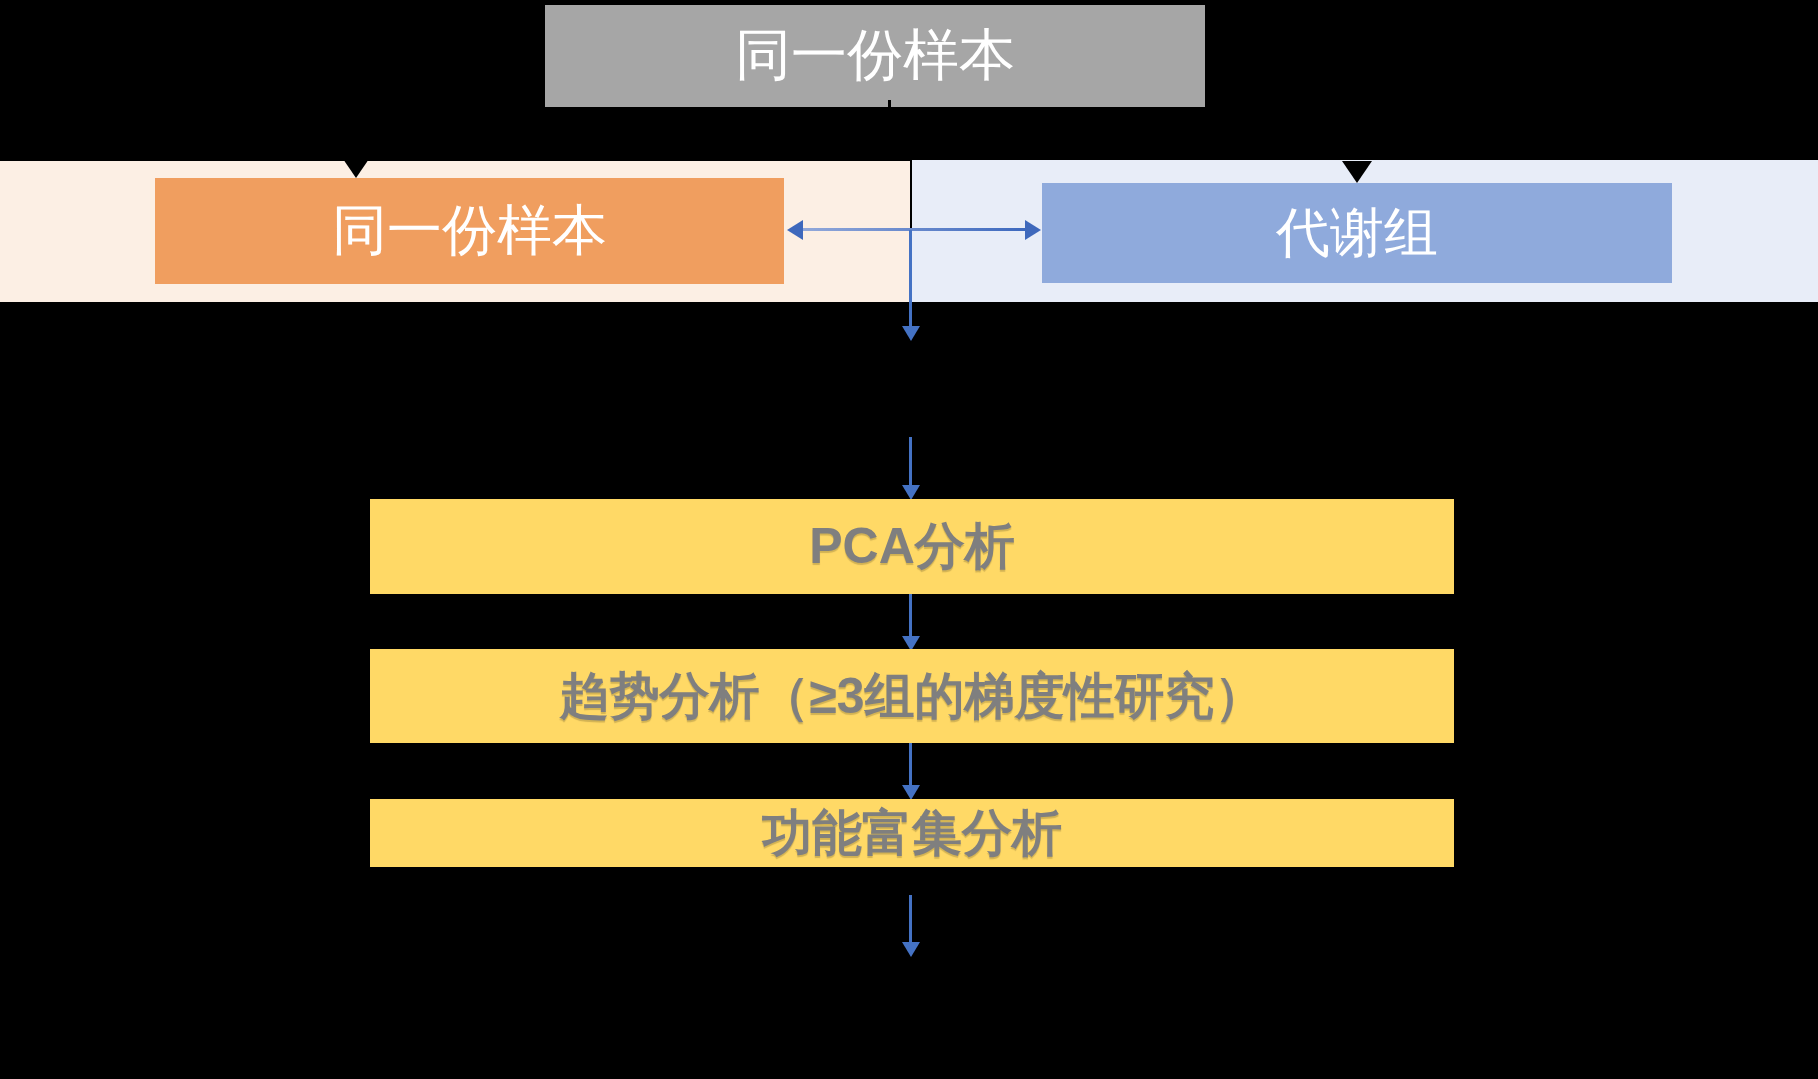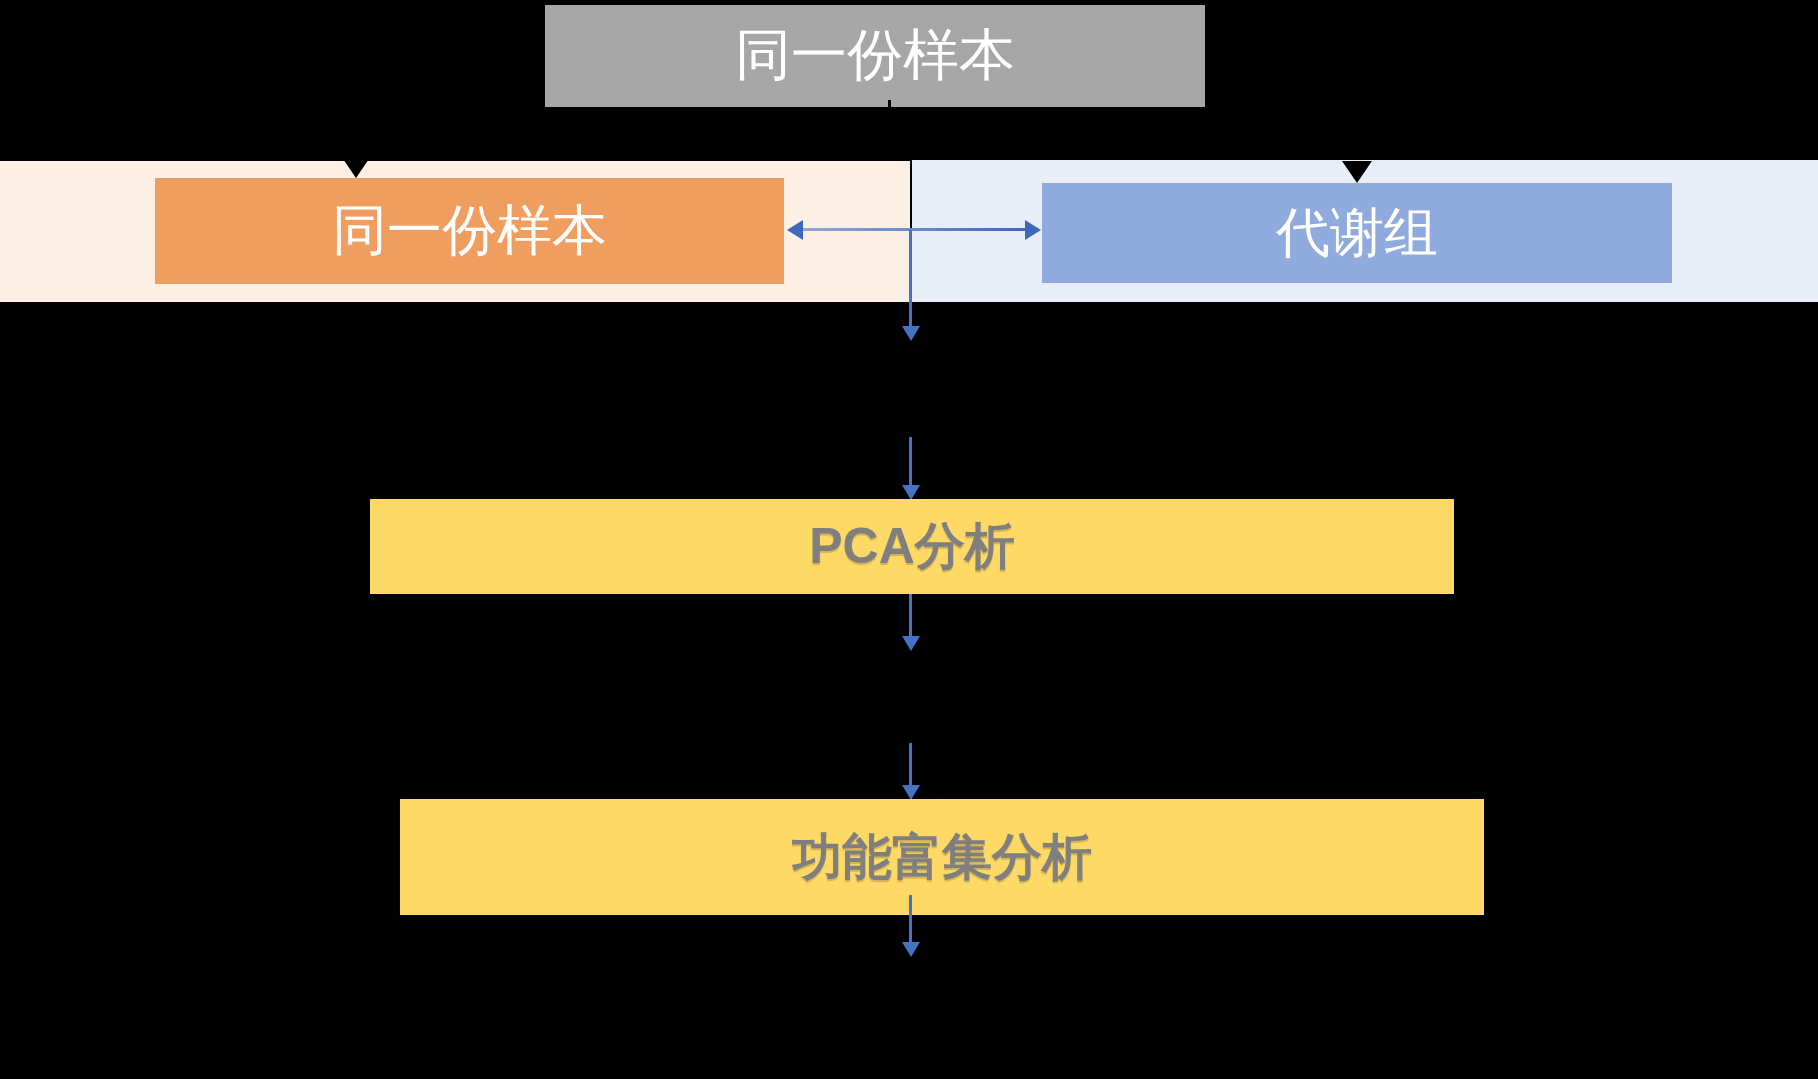--- a/index.html
+++ b/index.html
@@ -67,21 +67,21 @@
   
   .step{
     left:370px;width:1084px;
     background:#FFD966;color:#7F7F7F;
     font-size:50px;font-weight:bold;
     text-shadow:0 2px 1px rgba(0,0,0,0.18);
     align-items:center;
   }
   .step-1{top:499px;height:95px;}
   .step-2{top:649px;height:94px;}
-  .step-3{top:799px;height:116px;margin-left:30px;}
+  .step-3{top:799px;height:68px;}
 </style>
 </head>
 <body>
 
 <div class="stage">
 
   <div class="abs flexc sample-box">
     <span>同一份样本</span>
   </div>
   <div class="abs connector-notch"></div>
@@ -110,20 +110,23 @@
   <div class="abs blue-vline vB-line"></div>
   <div class="abs blue-head vB-head"></div>
 
   <div class="abs flexc step step-1">
     <span>PCA分析</span>
   </div>
 
   <div class="abs blue-vline v12-line"></div>
   <div class="abs blue-head v12-head"></div>
 
+  <div class="abs flexc step step-2">
+    <span>趋势分析（≥3组的梯度性研究）</span>
+  </div>
 
   <div class="abs blue-vline v23-line"></div>
   <div class="abs blue-head v23-head"></div>
 
   <div class="abs flexc step step-3">
     <span>功能富集分析</span>
   </div>
 
   <div class="abs blue-vline vEnd-line"></div>
   <div class="abs blue-head vEnd-head"></div>

